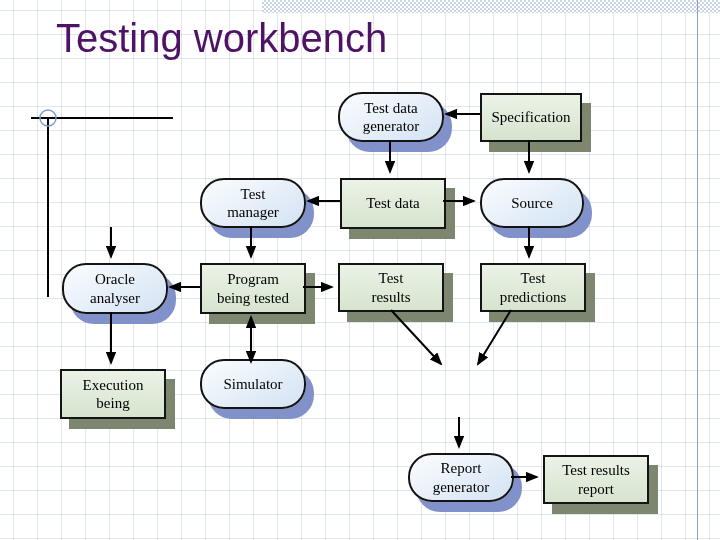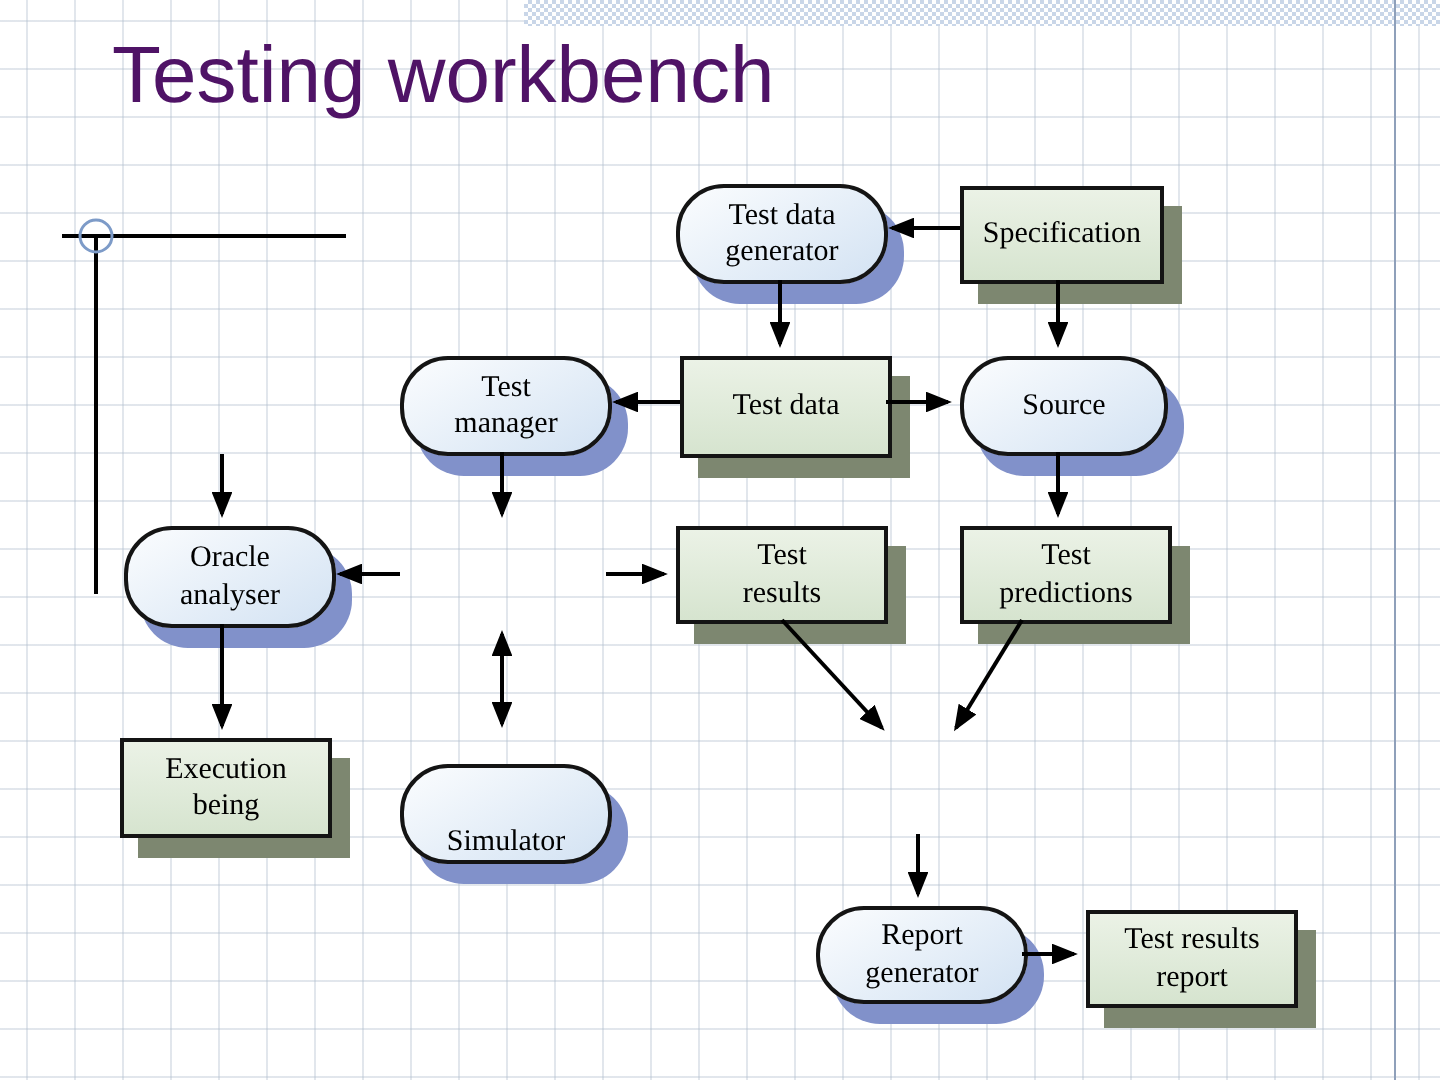--- a/index.html
+++ b/index.html
@@ -72,33 +72,37 @@
       <div class="node rect" style="left: 340px; top: 178px; width: 102px; height: 47px;">
         <span class="lbl">Test data</span>
       </div>
       <div class="node stadium" style="left: 480px; top: 178px; width: 100px; height: 46px;">
         <span class="lbl">Source</span>
       </div>
       <div class="node stadium" style="left: 62px; top: 263px; width: 102px; height: 47px;">
         <span class="lbl">Oracle
 analyser</span>
       </div>
+      <div class="node rect" style="left: 200px; top: 263px; width: 102px; height: 47px;">
+        <span class="lbl">Program
+being tested</span>
+      </div>
       <div class="node rect" style="left: 338px; top: 263px; width: 102px; height: 45px;">
         <span class="lbl">Test
 results</span>
       </div>
       <div class="node rect" style="left: 480px; top: 263px; width: 102px; height: 45px;">
         <span class="lbl">Test
 predictions</span>
       </div>
       <div class="node rect" style="left: 60px; top: 369px; width: 102px; height: 46px;">
         <span class="lbl">Execution
 being</span>
       </div>
-      <div class="node stadium" style="left: 200px; top: 382px; width: 102px; height: 46px; align-items: flex-end;">
+      <div class="node stadium" style="left: 200px; top: 359px; width: 102px; height: 46px;">
         <span class="lbl">Simulator</span>
       </div>
       <div class="node stadium" style="left: 408px; top: 453px; width: 102px; height: 45px;">
         <span class="lbl">Report
 generator</span>
       </div>
       <div class="node rect" style="left: 543px; top: 455px; width: 102px; height: 45px;">
         <span class="lbl">Test results
 report</span>
       </div>

